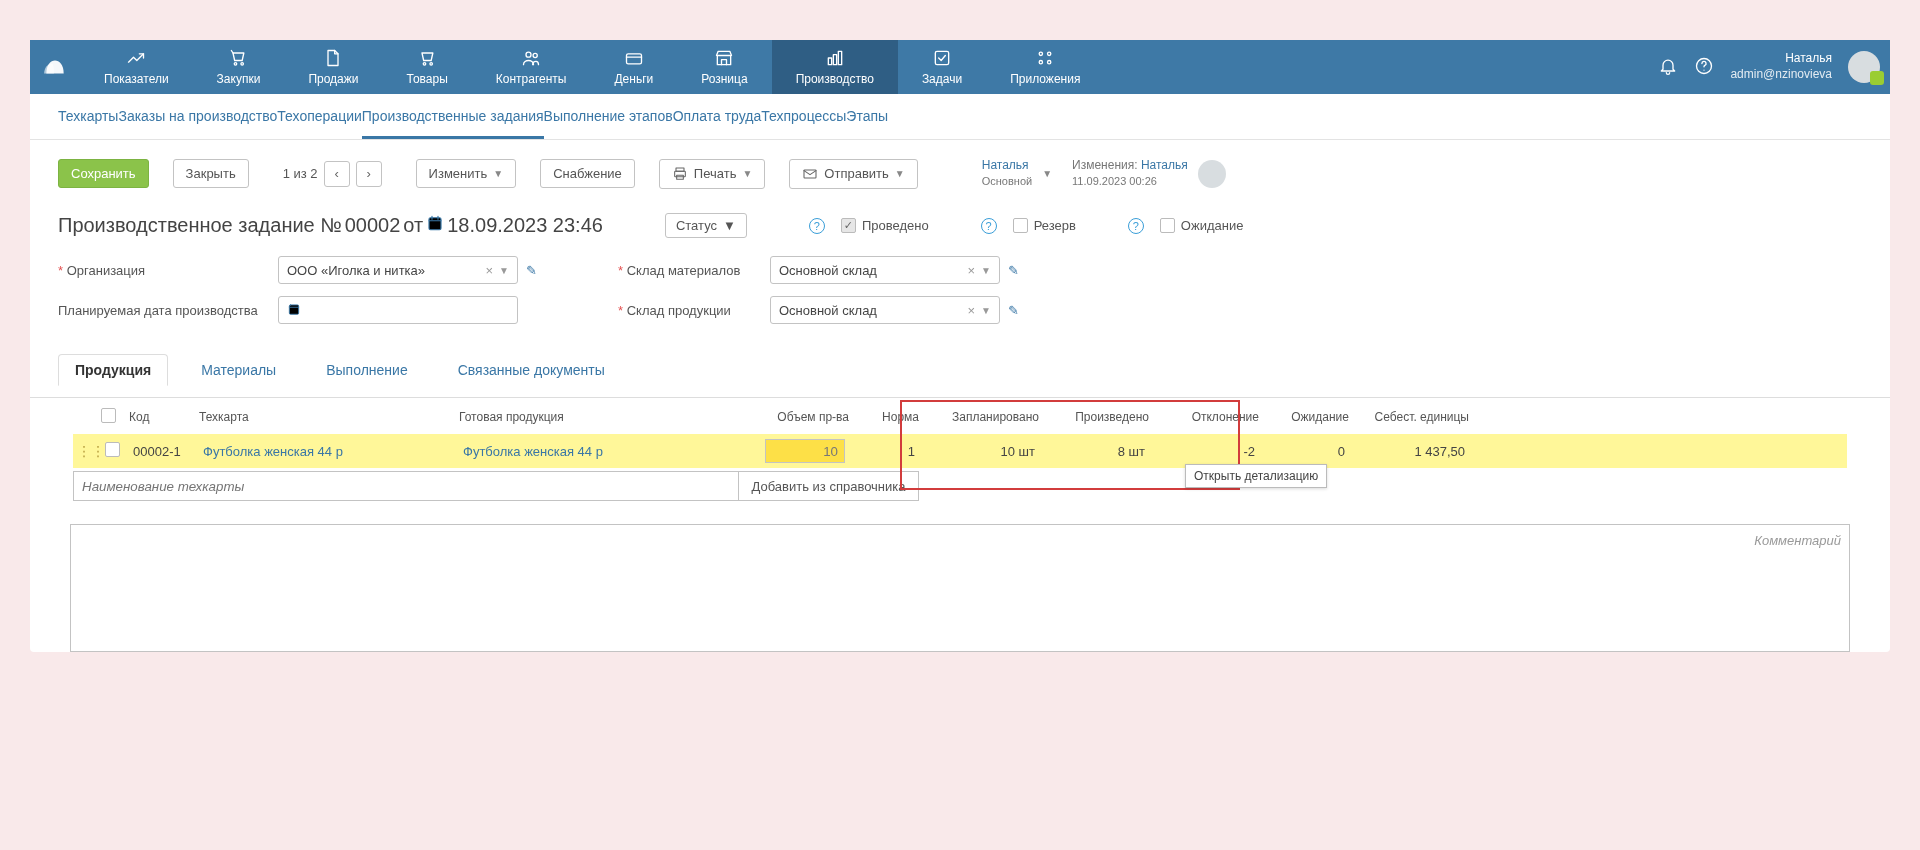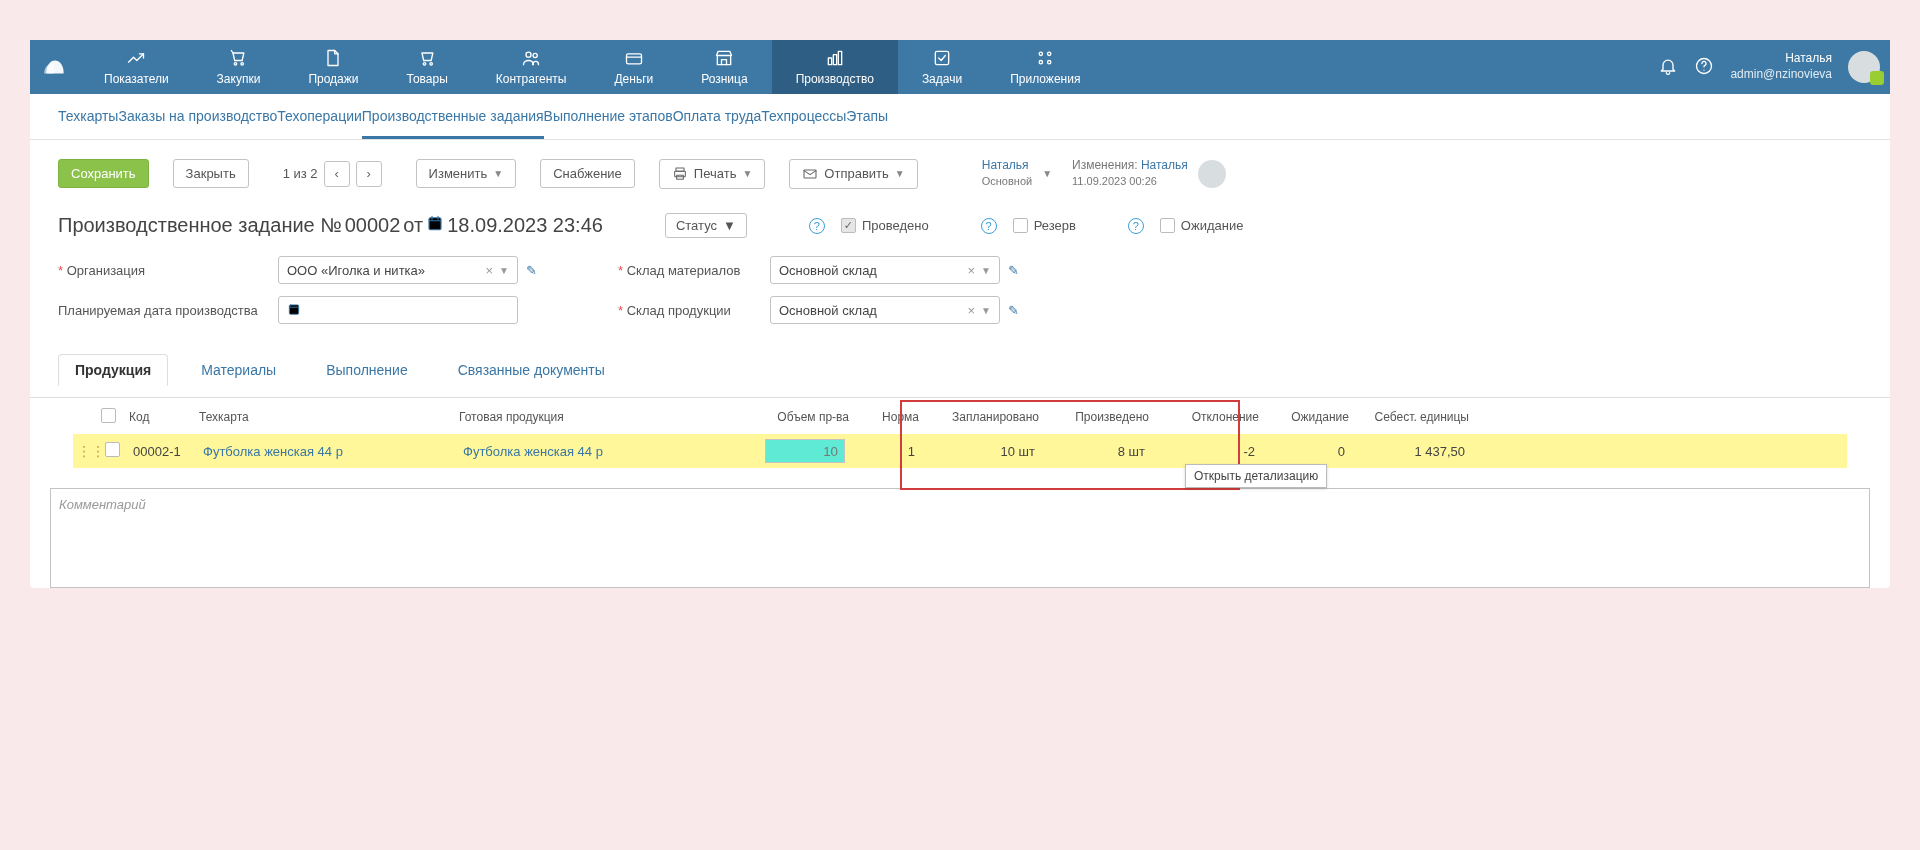--- a/index.html
+++ b/index.html
@@ -138,21 +138,21 @@
   .thead .th { white-space:nowrap; }
   .th-r { text-align:right; }
   .trow {
     background:#fff799; height:34px; font-size:13px; color:#444;
   }
   .trow .cell { padding: 0 4px; }
   .trow .link { color:#3a77a6; cursor:pointer; }
   .trow .num { text-align:right; }
   .trow .drag { color:#b89f40; font-size:14px; cursor:grab; }
   .vol-input {
-    width: 80px; height:24px; border:1px solid #c3c3c3; background:#5eead4;
+    width: 80px; height:24px; border:1px solid #c3c3c3; background:#fde047;
     text-align:right; padding:0 6px; color:#777;
   }
   .highlight-box {
     position:absolute; border:2px solid #d23c3c; pointer-events:none;
   }
   .tooltip {
     position:absolute; background:#fff; border:1px solid #bbb;
     padding:4px 8px; font-size:12px; color:#444; box-shadow:0 1px 3px rgba(0,0,0,0.15);
     white-space:nowrap;
   }
@@ -161,22 +161,22 @@
     grid-column: 1 / 6;
     border:1px solid #c3c3c3; height:30px; padding:0 8px; color:#999; font-style:italic;
   }
   .addrow .add-btn {
     grid-column: 6 / 8;
     border:1px solid #c3c3c3; border-left:none; height:30px; background:#fff;
     font-size:13px; color:#555; cursor:pointer;
   }
 
   .comment-area {
-    margin: 20px 20px 18px; border:1px solid #c3c3c3; height:100px;
-    padding:8px; color:#999; font-style:italic; font-size:13px;
+    margin: 20px 40px 18px; border:1px solid #c3c3c3; height:128px;
+    padding:8px; color:#999; font-style:italic; font-size:13px;text-align:right;
   }
 
   .icon-line { stroke-width:1.6; stroke-linecap:round; stroke-linejoin:round; }
 </style>
 </head>
 <body>
 
 <div class="app">
 
   <div class="topnav">
@@ -467,17 +467,21 @@
       <span class="cell num">10 шт</span>
       <span class="cell num">8 шт</span>
       <span class="cell num">-2</span>
       <span class="cell num">0</span>
       <span class="cell num">1 437,50</span>
     </div>
 
     <div class="highlight-box" style="top:2px; left:870px; width:340px; height:90px;"></div>
     <div class="tooltip" style="top:66px; left:1155px;">Открыть детализацию</div>
 
+    <div class="addrow">
+      <input class="name-input" placeholder="Наименование техкарты" style="">
+      <button class="add-btn">Добавить из справочника</button>
+    </div>
   </div>
 
   <div class="comment-area">Комментарий</div>
 
 </div>
 
 </body></html>

